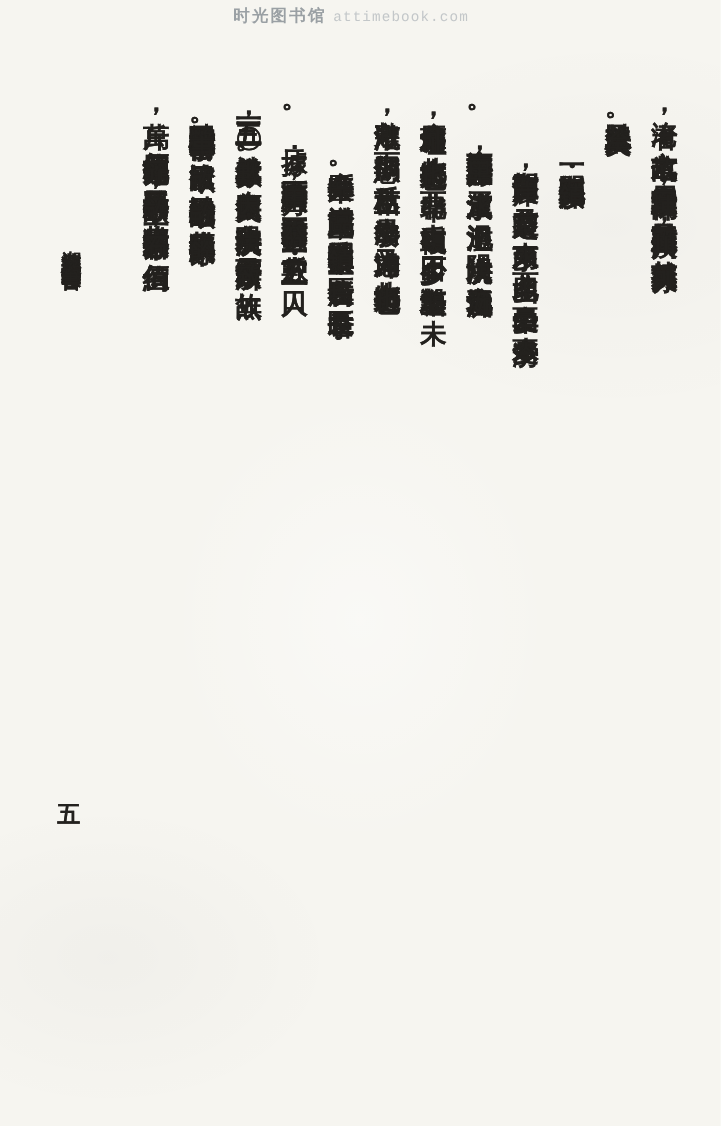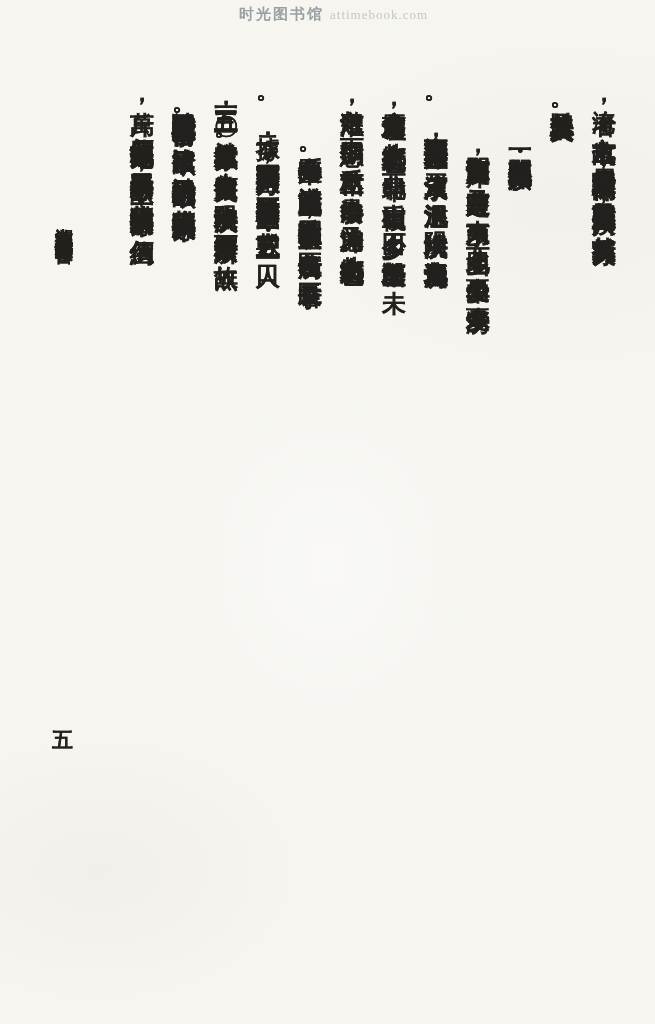--- a/index.html
+++ b/index.html
@@ -9,23 +9,23 @@
     background:#f6f5f0;
     background-image:
       radial-gradient(ellipse 300px 200px at 15% 85%, rgba(0,0,0,0.025), transparent 70%),
       radial-gradient(ellipse 400px 250px at 85% 20%, rgba(0,0,0,0.02), transparent 70%),
       radial-gradient(ellipse 250px 300px at 50% 55%, rgba(255,255,255,0.4), transparent 70%);
     overflow:hidden;
     font-family:"DejaVu Serif","Liberation Serif",serif;
   }
   
   .watermark{
-    position:absolute;top:5px;left:239px;
+    position:absolute;top:5px;left:212px;
     white-space:nowrap;
-    font-family:Liberation Serif, serif;
+    font-family:Liberation Mono, monospace;
   }
   .wm-site{
     font-size:15px;font-weight:bold;color:#9aa0a4;letter-spacing:2px;
   }
   .wm-domain{
     font-size:13px;color:#c3c7c9;letter-spacing:1px;margin-left:6px;
   }
   
   .text-area{
     position:absolute;top:92px;right:30px;

